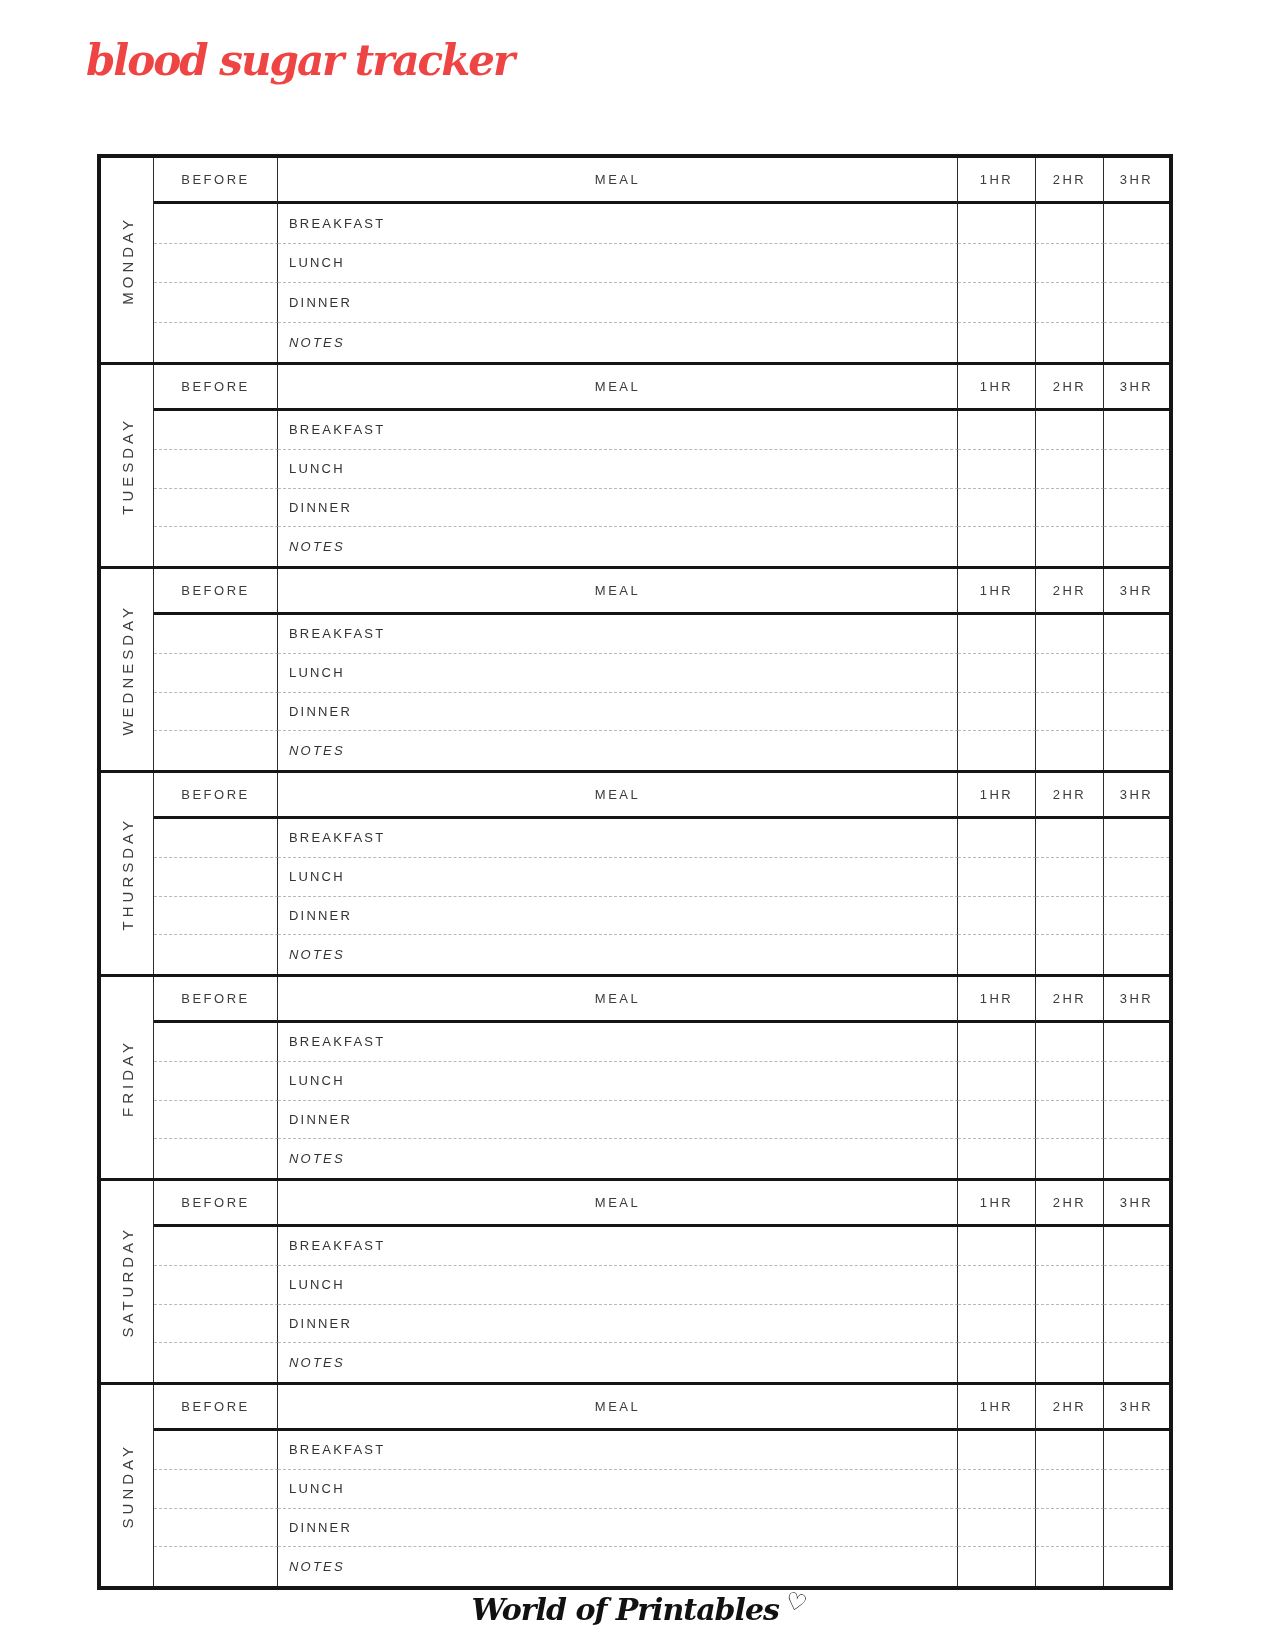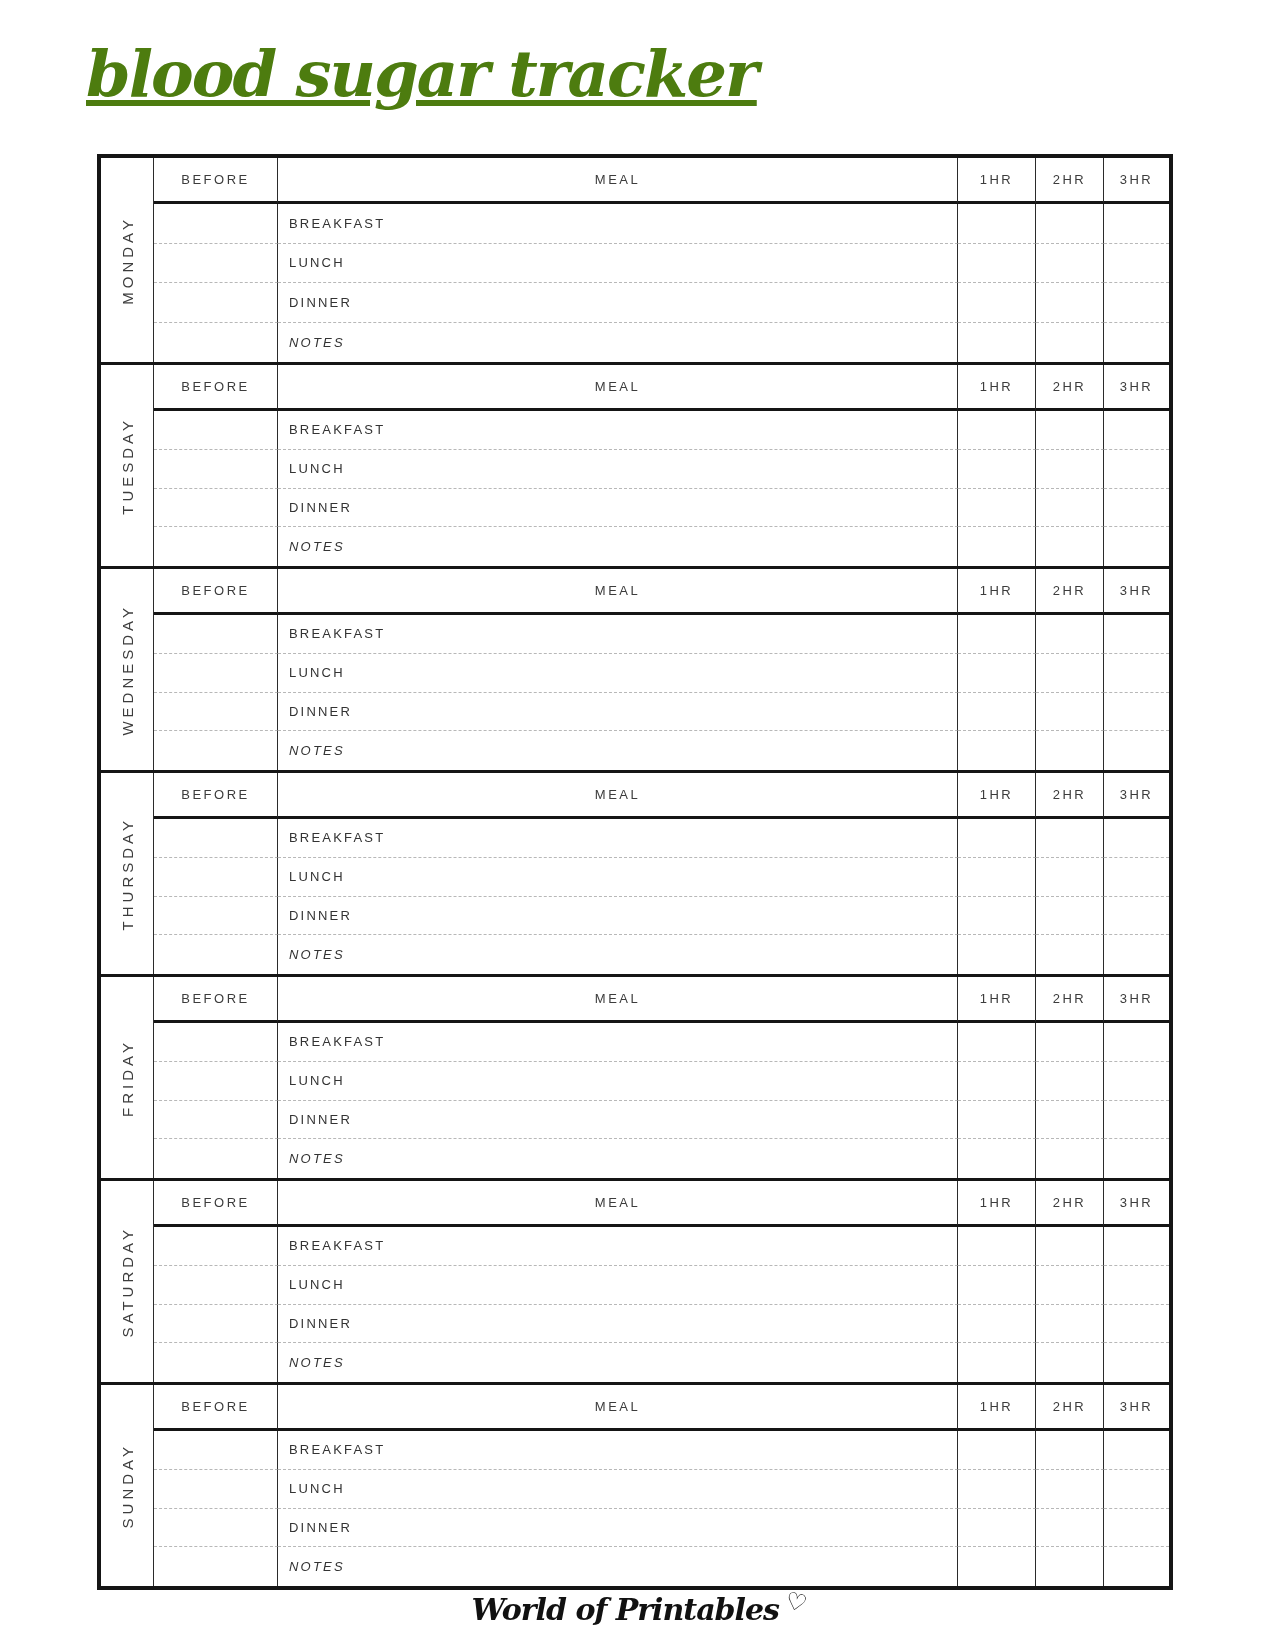--- a/index.html
+++ b/index.html
@@ -19,25 +19,24 @@
   }
 
   
   .page-title {
     position: absolute;
     left: 86px;
     top: 36px;
     font-family: "DejaVu Serif", serif;
     font-style: italic;
     font-weight: 700;
-    font-size: 64px;
+    font-size: 42px;
     letter-spacing: -2px;
-    color: #4d7c0f;
+    color: #ef4444;
     white-space: nowrap;
-    text-decoration: underline;
   }
 
   
   .tracker {
     position: absolute;
     left: 97px;
     top: 154px;
     width: 1076px;
     border: 4px solid var(--ink);
     background: #fff;

